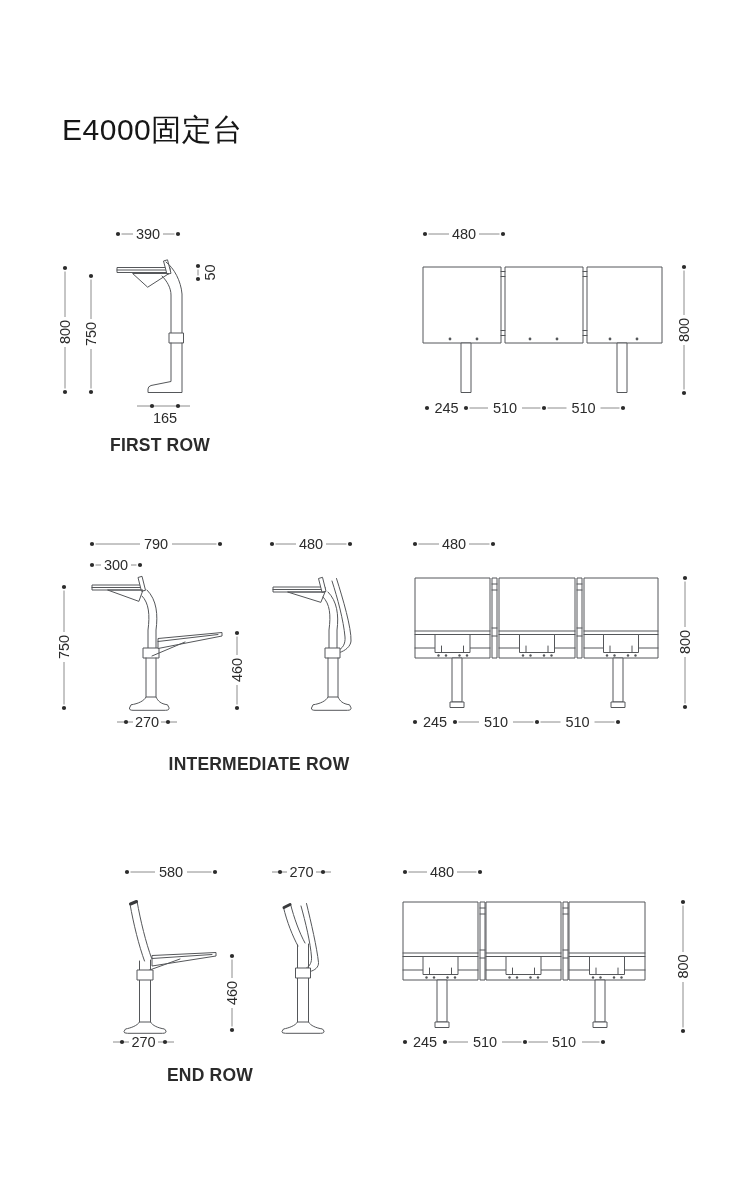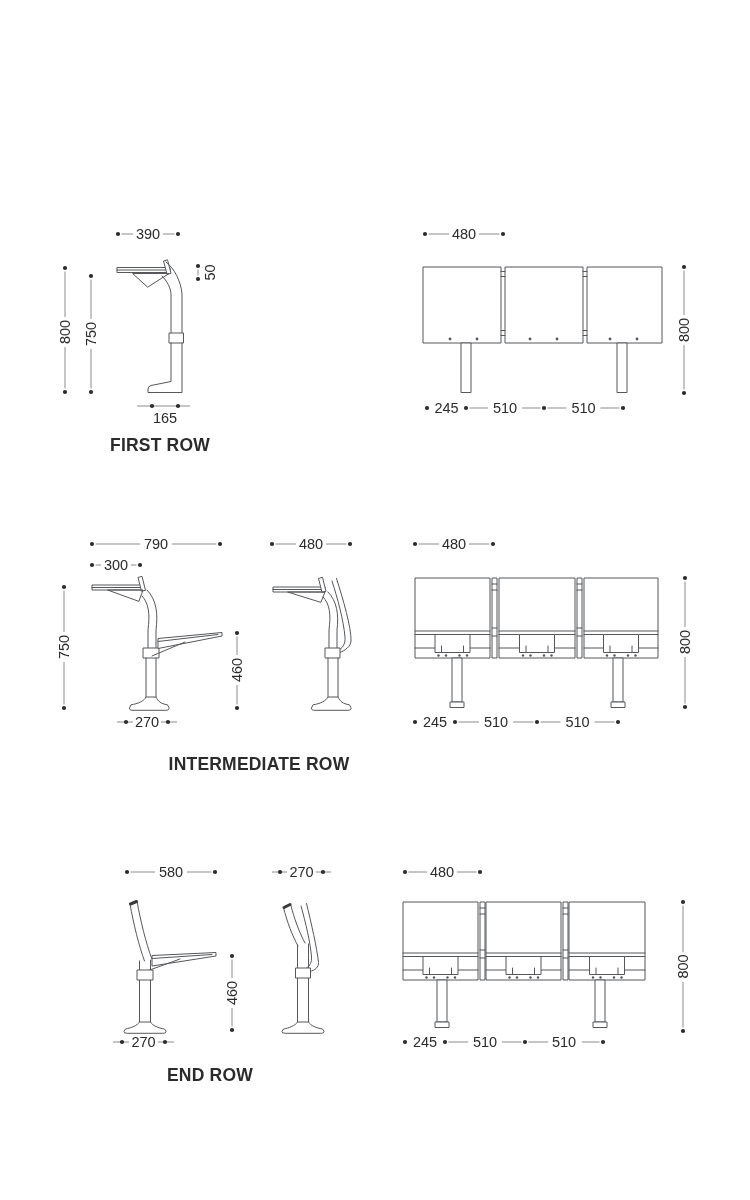--- a/index.html
+++ b/index.html
@@ -14,20 +14,21 @@
   .lbl{font-size:17.5px;font-weight:600;fill:#2b2b2b;text-anchor:middle;letter-spacing:.2px;}
   .dr{stroke:#55575a;stroke-width:1;fill:none;stroke-linejoin:round;stroke-linecap:round;}
   .drf{stroke:#55575a;stroke-width:1;fill:#ffffff;stroke-linejoin:round;}
   .thick{stroke:#3a3b3d;stroke-width:3;stroke-linecap:round;}
   .pd{fill:#55575a;stroke:none;}
 </style>
 </head>
 <body>
 
 <div class="page">
+  <div class="title">E4000固定台</div>
 
   <svg width="750" height="1200" viewBox="0 0 750 1200">
 
     <g>
 
       <g>
         <path class="drf" d="M117,267.5 H170 V272.5 H117 Z"></path>
         <line class="dr" x1="117" y1="270" x2="170" y2="270"></line>
         <path class="drf" d="M163.5,261 l4,-1.2 3.5,13.5 -4,1 z"></path>
         <path class="dr" d="M133,273.5 L169,273.5 L148,287 Z"></path>

